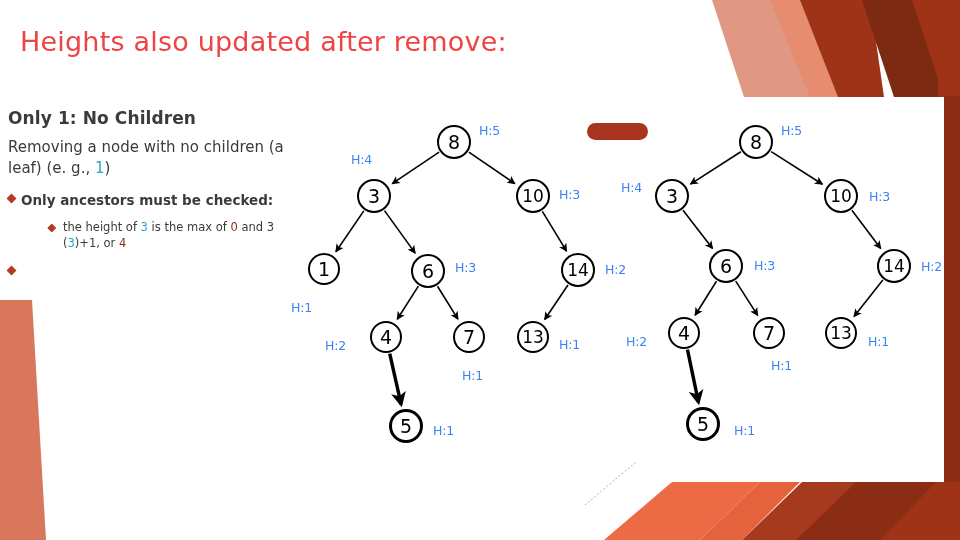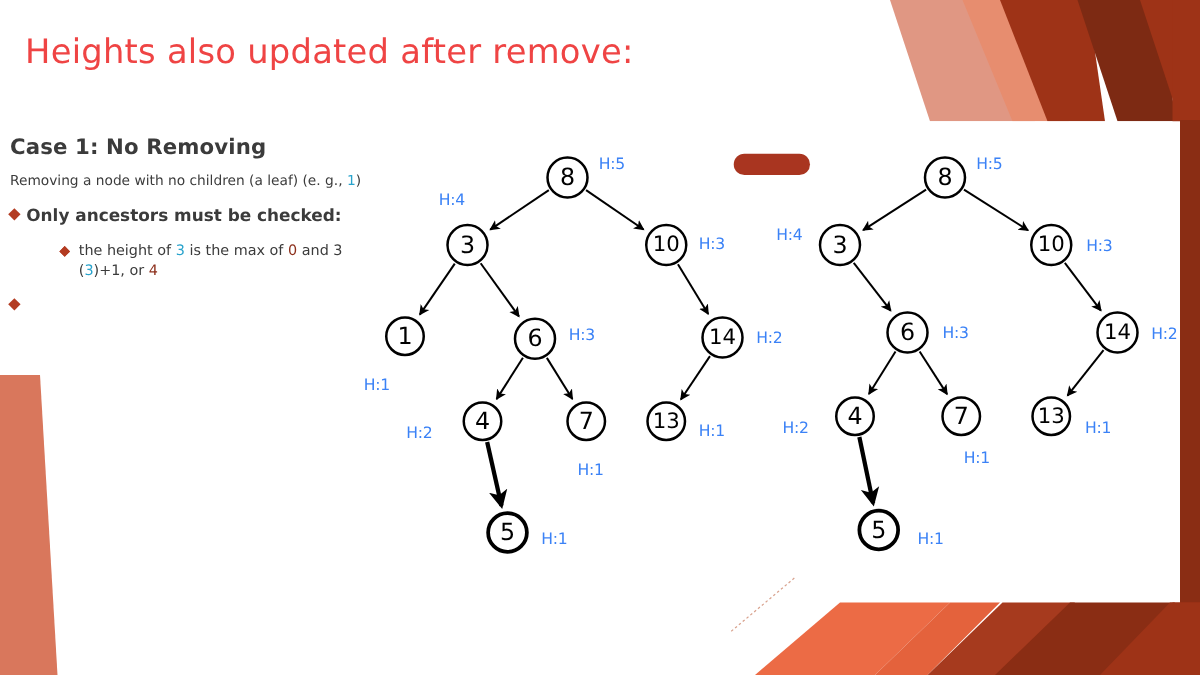--- a/index.html
+++ b/index.html
@@ -19,21 +19,21 @@
     color:#ef4444;white-space:nowrap;
   }
 
   
   .col{position:absolute;left:4px;top:108px;width:300px;}
   .case-head{
     font-size:17px;font-weight:700;color:#3b3b3b;
     margin:0 0 9px 0;padding-left:4px;letter-spacing:.1px;
   }
   .lead{
-    font-size:11px;color:#3b3b3b;line-height:1.42;
+    font-size:15px;color:#3b3b3b;line-height:1.42;
     padding-left:4px;margin:0 0 11px 0;
   }
   ul.lv1,ul.lv2,ul.lv3{list-style:none;margin:0;padding:0;}
   li{position:relative;}
   .bul{
     position:absolute;left:0;top:.34em;
     width:7px;height:7px;background:#b33b21;
     transform:rotate(45deg);
   }
   .bul.sm{width:5.5px;height:5.5px;top:.40em;}
@@ -98,21 +98,21 @@
     <polygon points="796,540 856,482 940,482 884,540" fill="#8a2d14"></polygon>
     <polygon points="880,540 936,482 960,482 960,540" fill="#9e3317"></polygon>
 
     <line x1="585" y1="505" x2="636" y2="462" stroke="#d9a38f" stroke-width="1" stroke-dasharray="2 2"></line>
     <line x1="424" y1="97" x2="452" y2="0" stroke="#d9a38f" stroke-width="0"></line>
   </svg>
 
   <div class="title">Heights also updated after remove:</div>
 
   <div class="col">
-    <div class="case-head">Case 1: No Removing</div>
+    <div class="case-head">Only 1: No Children</div>
 
     <div class="lead">
       <span>Removing a node with no children (a leaf) (e. g., </span><span class="blue">1</span><span>)</span>
     </div>
 
     <ul class="lv1">
       <li>
         <span class="bul"></span>
         <span>Only ancestors must be checked:</span>
         <ul class="lv2">

